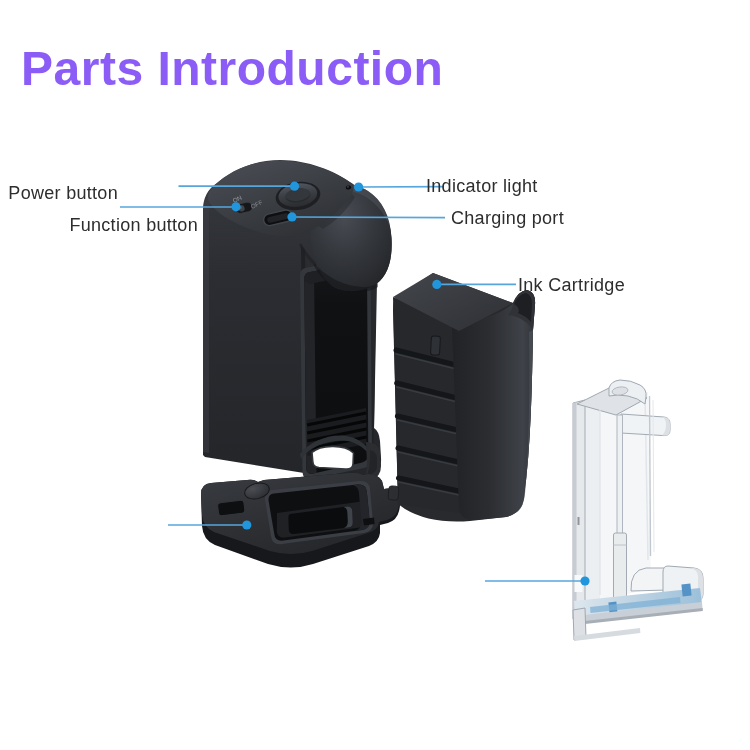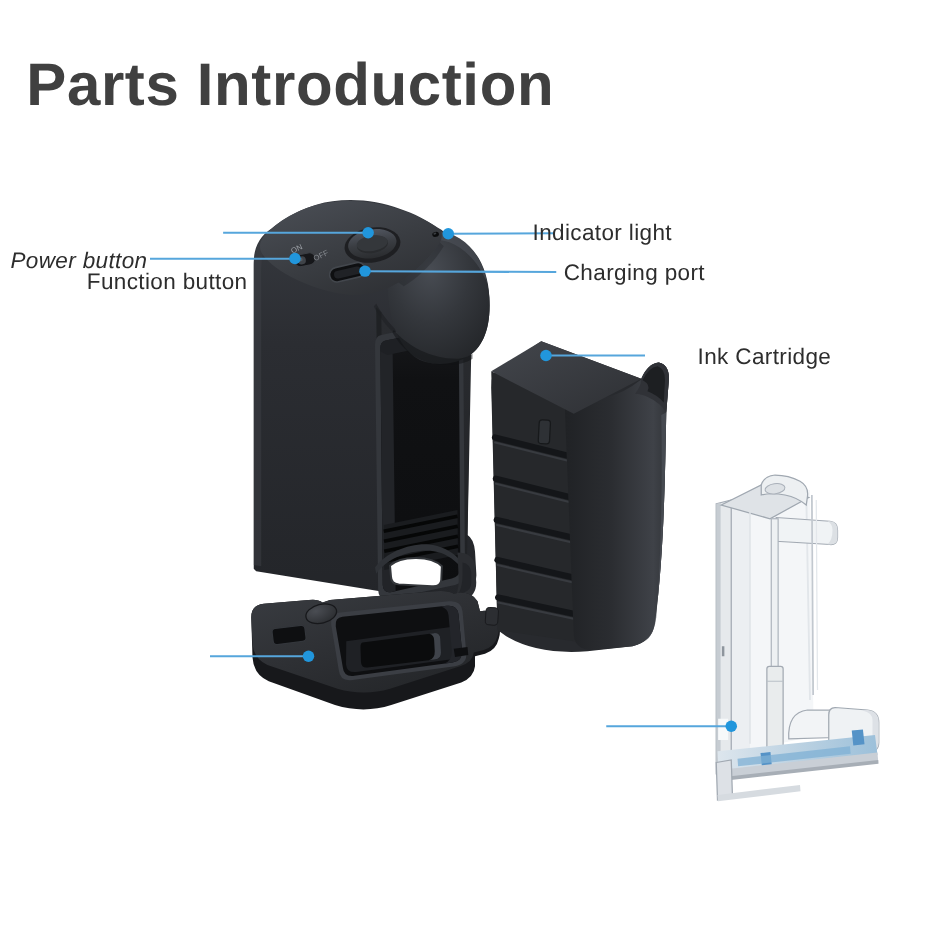--- a/index.html
+++ b/index.html
@@ -4,32 +4,32 @@
 <style>
   html,body{margin:0;padding:0;}
   body{
     width:750px;height:750px;background:#ffffff;overflow:hidden;position:relative;
     font-family:"Liberation Sans", sans-serif;
   }
   .stage{position:absolute;left:0;top:0;width:750px;height:750px;}
   svg.illu{position:absolute;left:0;top:0;}
   .page-title{
     position:absolute;left:21px;top:44px;margin:0;
-    font-size:48px;font-weight:bold;color:#404040;
+    font-size:48px;font-weight:bold;color:#8b5cf6;
     letter-spacing:0.5px;line-height:50px;white-space:nowrap;
   }
   .callout-label{
     position:absolute;font-size:18px;line-height:19px;color:#2d2d2d;
     letter-spacing:0.3px;white-space:nowrap;
   }
   .lbl-function{right:552px;top:177px;margin-top:39px;}
-  .lbl-power{right:632px;top:199px;font-style:italic;}
+  .lbl-power{right:632px;top:184px;}
   .lbl-indicator{left:426px;top:177px;}
   .lbl-charging{left:451px;top:209px;}
-  .lbl-ink{left:518px;top:276px;margin-left:40px;}
+  .lbl-ink{left:518px;top:276px;}
   .lbl-protection{right:583px;top:515px;}
   .lbl-cartcover{right:273px;top:570px;}
 </style>
 </head>
 <body>
 
 <div class="stage">
 
 <svg class="illu" width="750" height="750" viewBox="0 0 750 750">
   <defs>

